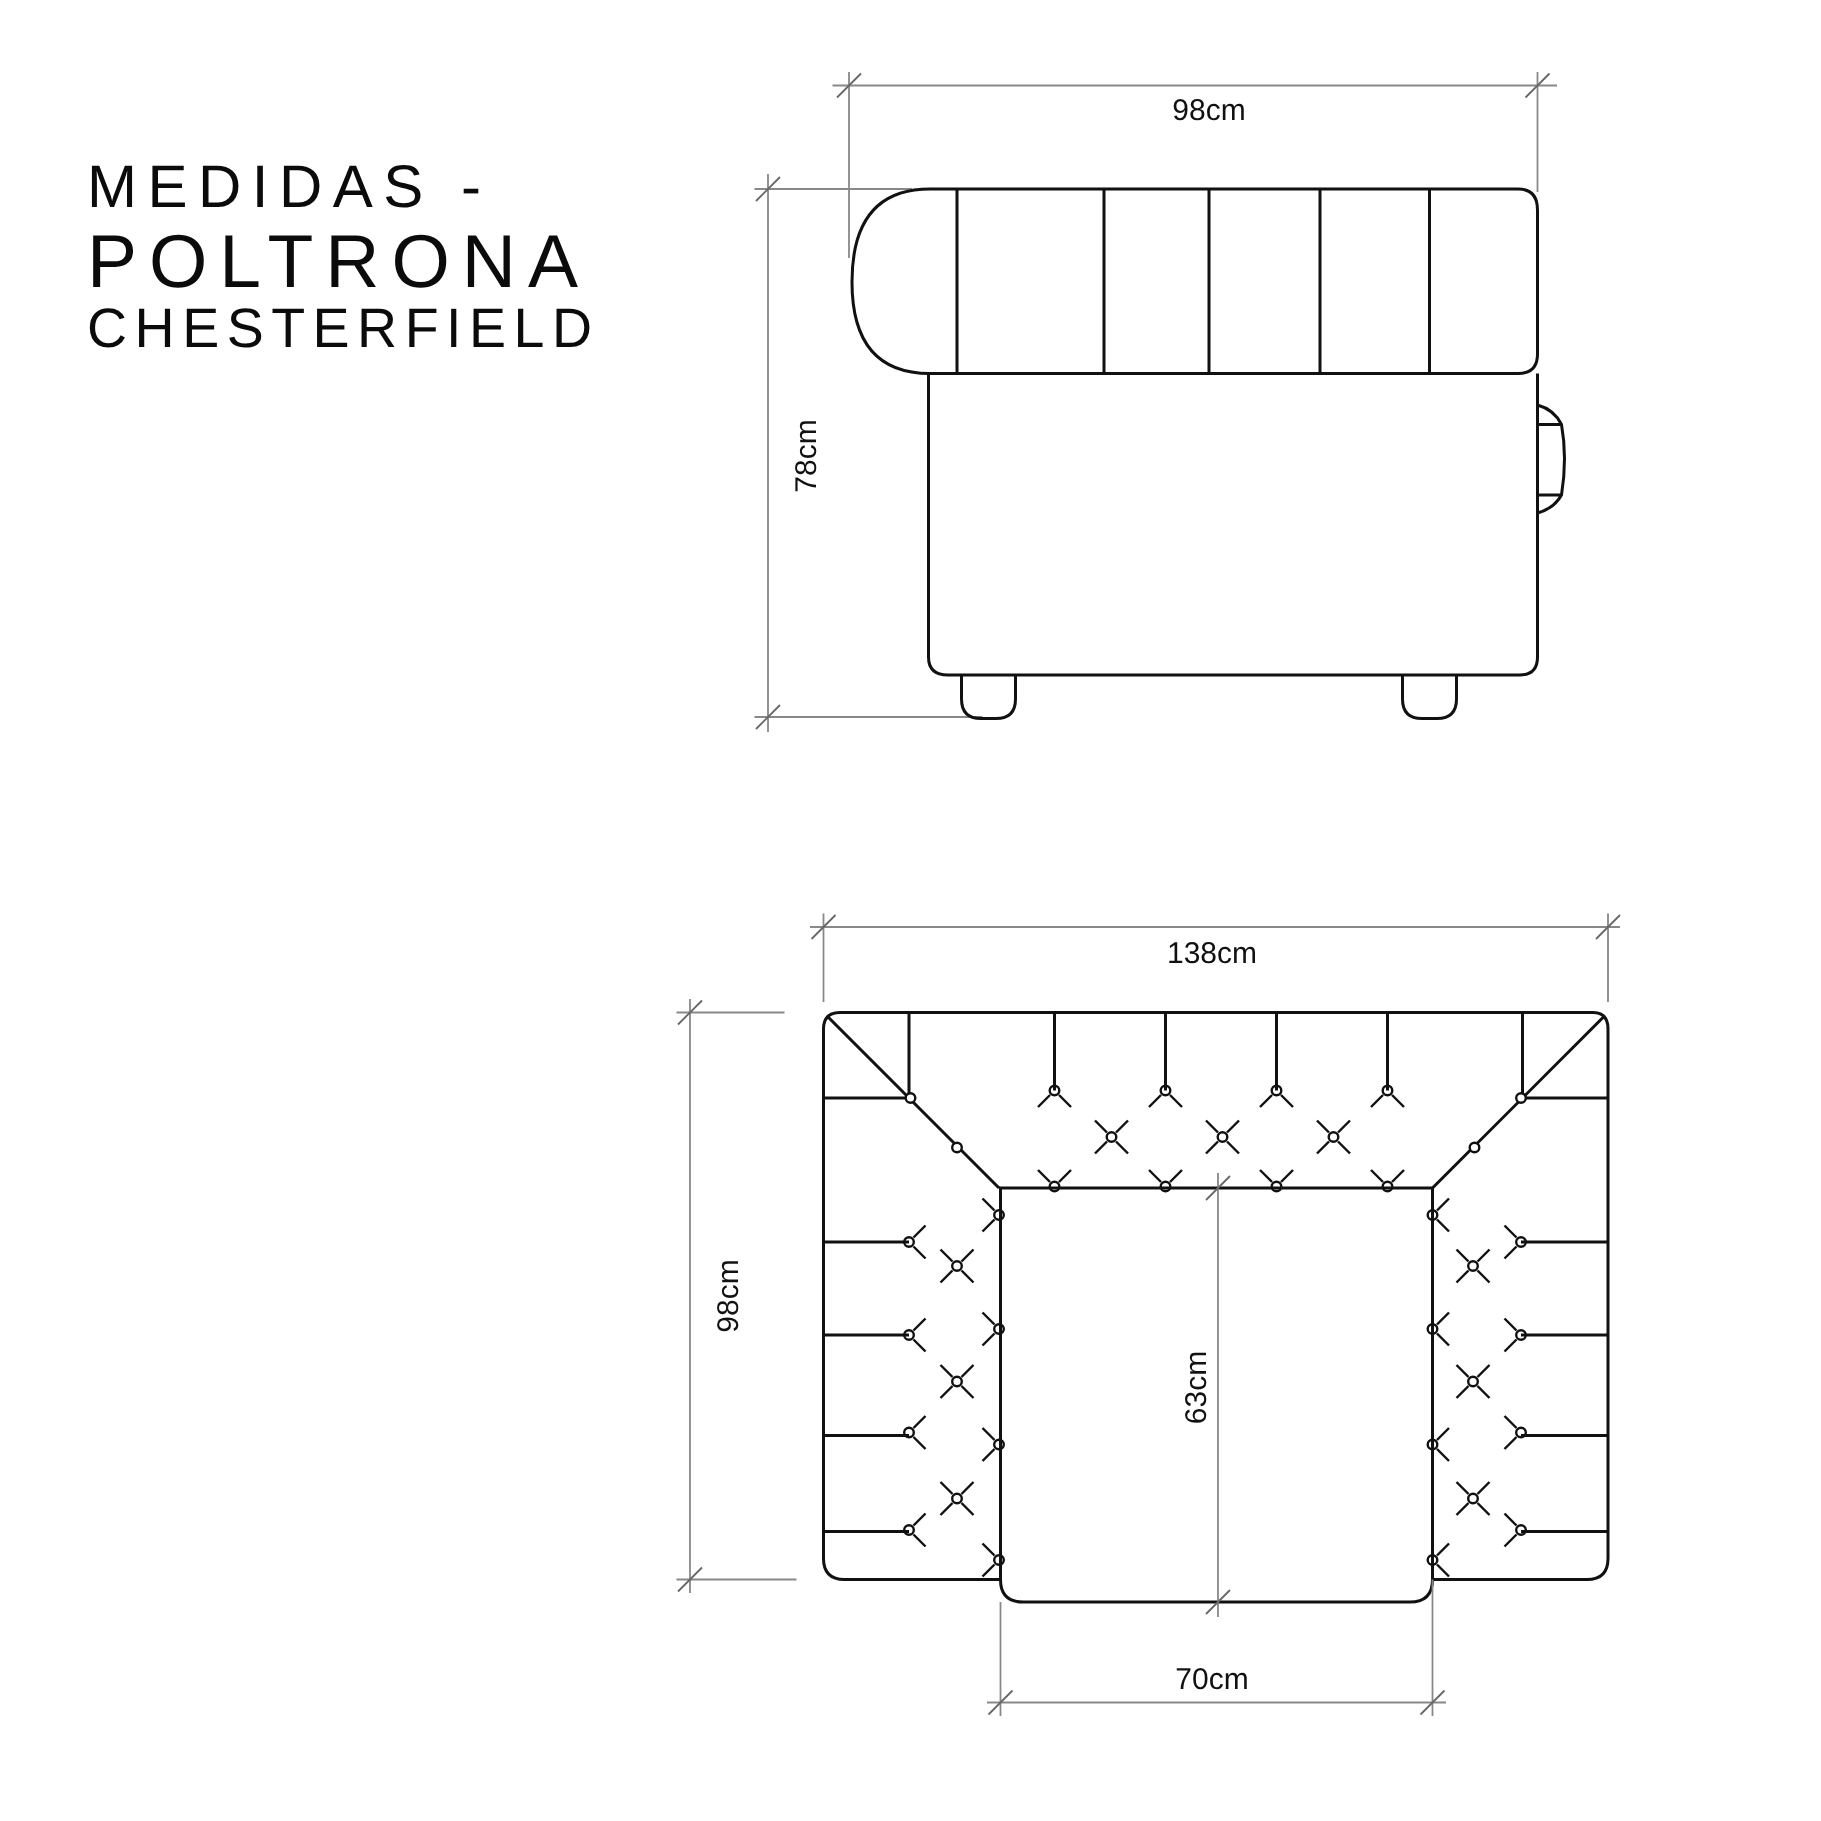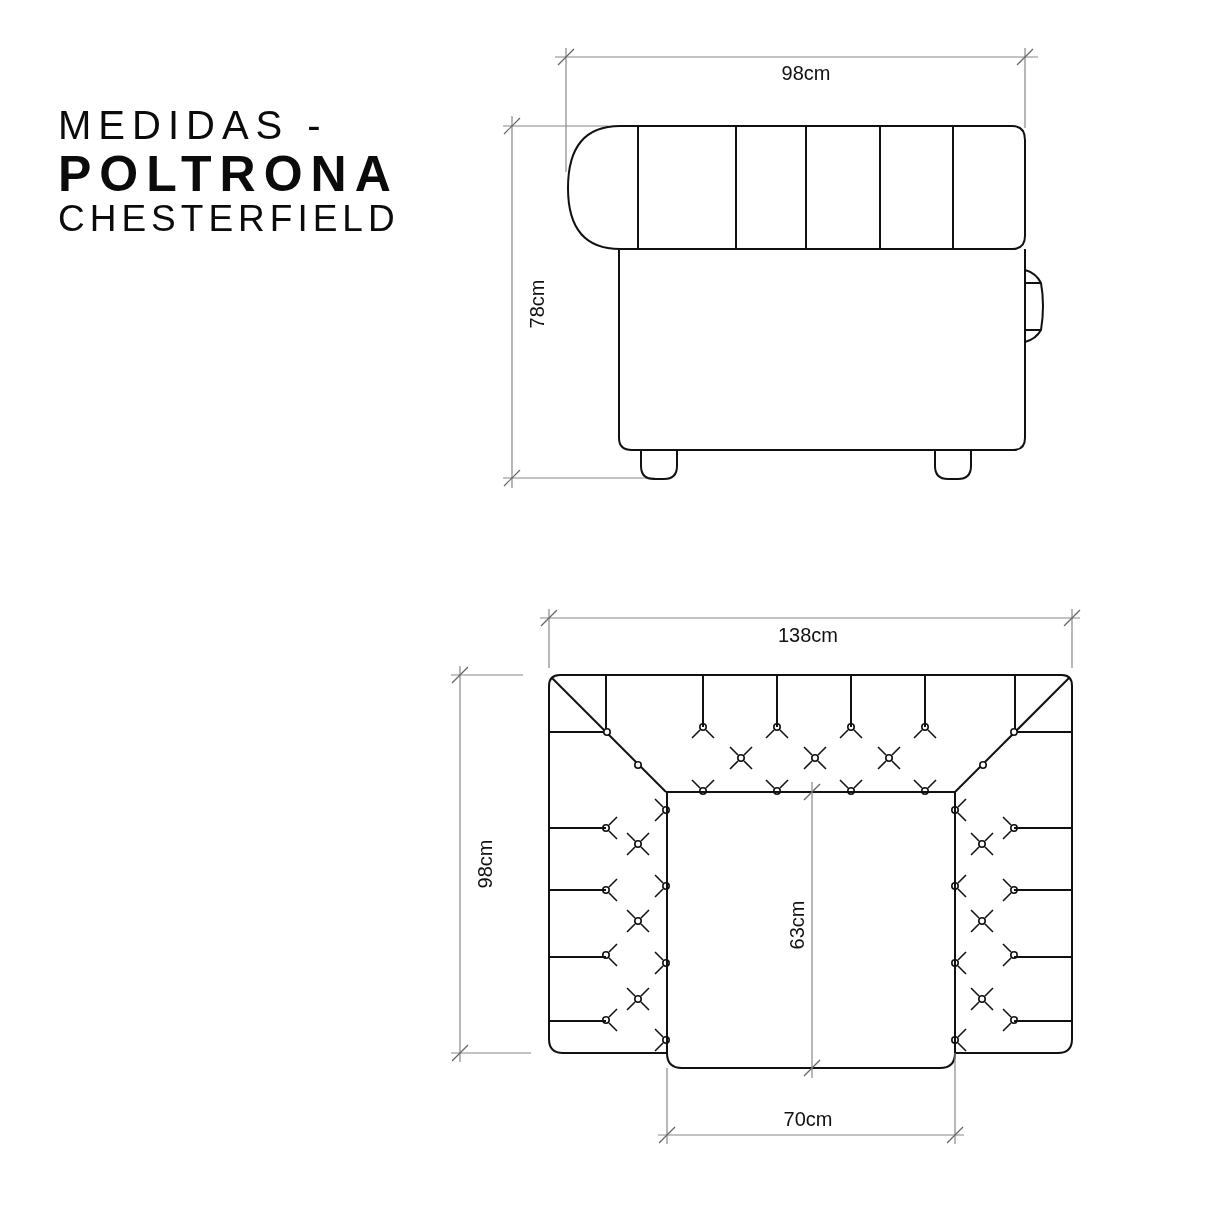--- a/index.html
+++ b/index.html
@@ -1,19 +1,19 @@
 <!DOCTYPE html>
 <html><head>
   <meta charset="utf-8">
   <style>
     html, body { margin: 0; padding: 0; background: #ffffff; }
     body { width: 1214px; height: 1214px; position: relative; overflow: hidden; }
     .title { position: absolute; left: 58px; color: #0b0b0b; font-family: "Liberation Sans", "DejaVu Sans", sans-serif; white-space: nowrap; }
     .t1 { top: 100px; font-size: 40px; font-weight: 400; letter-spacing: 7px; line-height: 50px; }
-    .t2 { top: 146px; font-size: 50px; font-weight: 700; letter-spacing: 8px; line-height: 56px; }
+    .t2 { top: 146px; font-size: 50px; font-weight: 400; letter-spacing: 8px; line-height: 56px; }
     .t3 { top: 198px; font-size: 37px; font-weight: 400; letter-spacing: 5px; line-height: 42px; }
     svg { position: absolute; left: 0; top: 0; }
     .dimtext { font-family: "Liberation Sans", "DejaVu Sans", sans-serif; font-size: 20px; fill: #111; }
   </style>
 </head>
 <body>
 
 <div class="title t1">MEDIDAS -</div>
 <div class="title t2">POLTRONA</div>
 <div class="title t3">CHESTERFIELD</div>

